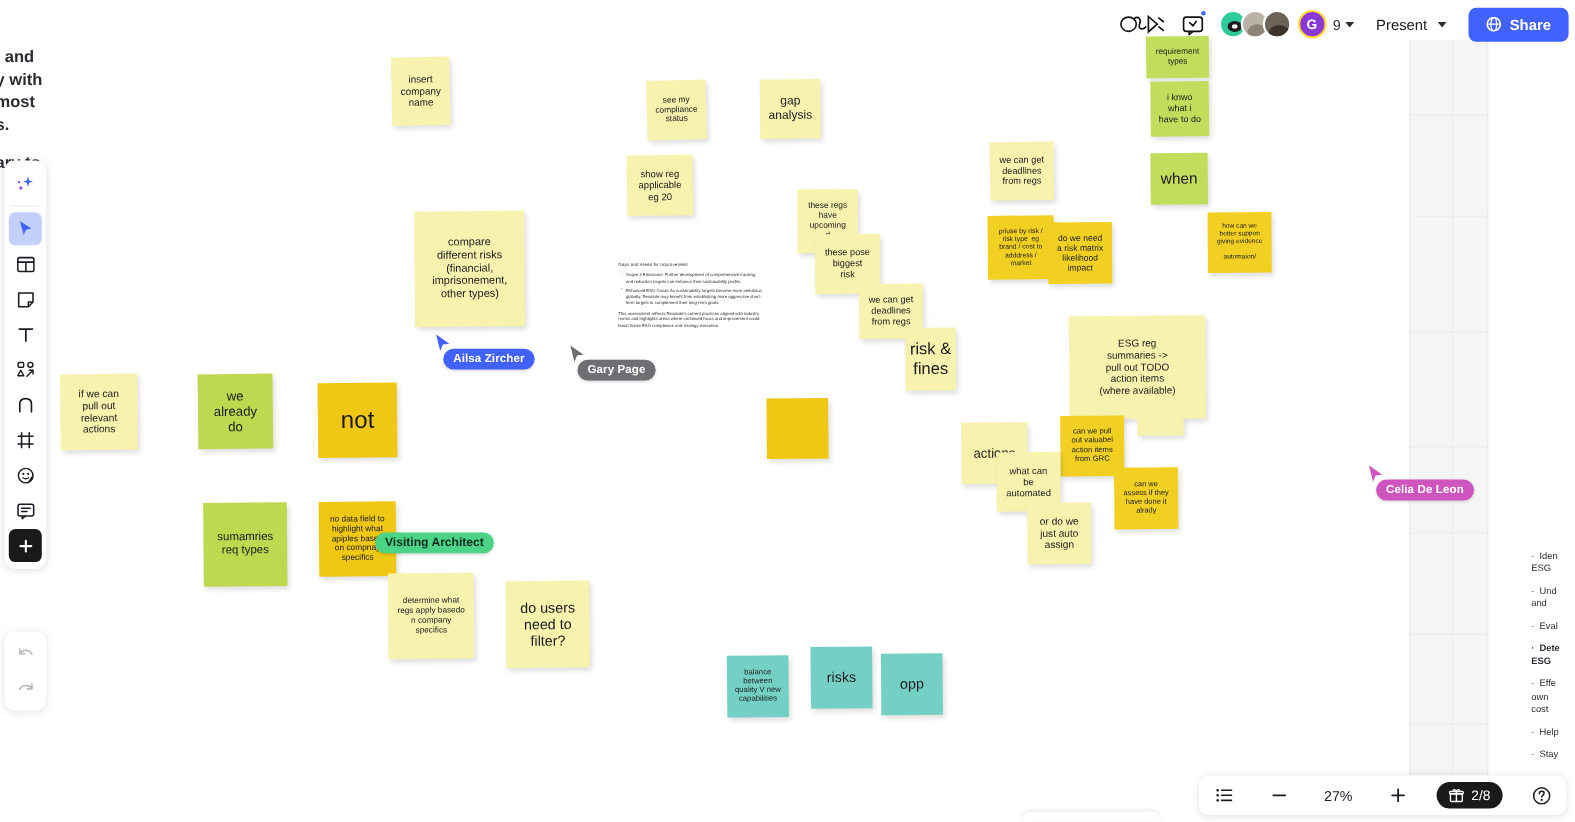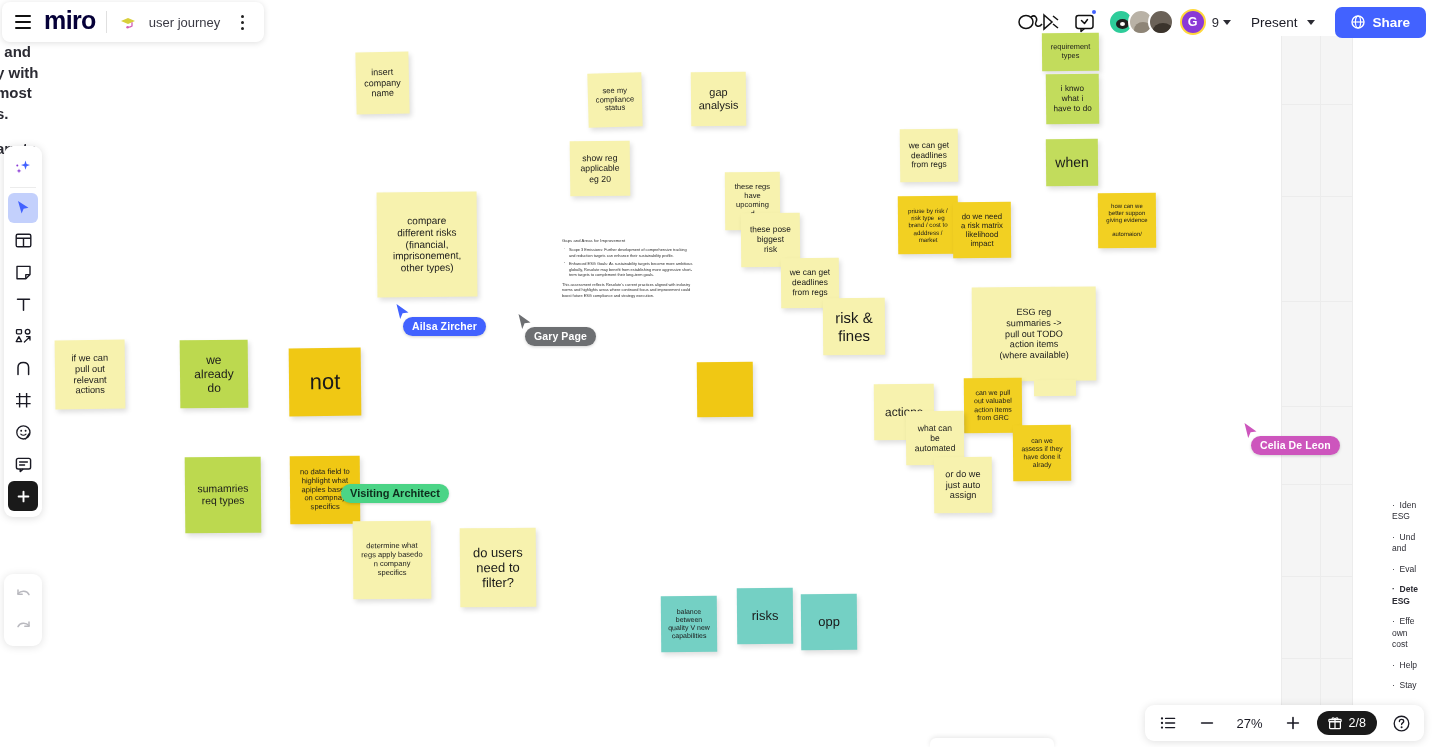--- a/index.html
+++ b/index.html
@@ -161,21 +161,21 @@
   }
   .bleed-right div { margin-bottom:9px; white-space:nowrap; }
   .bleed-right .bullet:before{ content:"·  "; }
   .bleed-right .strong{ font-weight:700; }
 
   
   .bottombar {
     position:absolute; right:8px; bottom:6px; height:36px;
     background:#fff; border-radius:9px;
     box-shadow:0 1px 8px rgba(0,0,0,.13);
-    display:flex; align-items:center; gap:9px; padding:0 8px;
+    display:flex; align-items:center; gap:20px; padding:0 8px;
   }
   .bb-item { width:30px; height:30px; display:flex; align-items:center; justify-content:center; cursor:pointer; border-radius:5px;}
   .zoomval { font-size:13px; color:#1a1a24; padding:0 5px; min-width:38px; text-align:center;}
   .giftpill {
     display:flex; align-items:center; gap:7px; background:#1a1a1a; color:#fff;
     border-radius:14px; padding:5px 11px; font-size:12.5px; cursor:pointer;
   }
   
   .following {
     position:absolute; left:644px; bottom:0px;
@@ -227,21 +227,21 @@
         <div class="note c-lyellow" style="left: 725px; top: 172px; width: 55px; height: 58px; font-size: 7.6px; transform: rotate(-0.4deg);">these regs
 have
 upcoming
 d</div>
         <div class="note c-lyellow" style="left: 741px; top: 213px; width: 59px; height: 54px; font-size: 8.4px; transform: rotate(-0.5deg);">these pose
 biggest
 risk</div>
         <div class="note c-lyellow" style="left: 781px; top: 258px; width: 58px; height: 50px; font-size: 8.4px; transform: rotate(-0.5deg);">we can get
 deadlines
 from regs</div>
-        <div class="note c-lyellow" style="left: 823px; top: 298px; width: 62px; height: 57px; font-size: 15px; transform: rotate(-0.5deg);">risk &amp;
+        <div class="note c-lyellow" style="left: 823px; top: 298px; width: 46px; height: 57px; font-size: 15px; transform: rotate(-0.5deg);">risk &amp;
 fines</div>
         <div class="note c-lyellow" style="left: 900px; top: 129px; width: 58px; height: 53px; font-size: 8.4px; transform: rotate(-0.6deg);">we can get
 deadlines
 from regs</div>
         <div class="note c-gold" style="left: 898px; top: 196px; width: 60px; height: 58px; font-size: 6.2px; transform: rotate(-0.5deg);">priuse by risk /
 risk type  eg
 brand / cost to
 adddress /
 market</div>
         <div class="note c-gold" style="left: 953px; top: 202px; width: 58px; height: 56px; font-size: 7.8px; transform: rotate(-0.4deg);">do we need
@@ -369,42 +369,20 @@
 ESG</div>
       <div class="bullet" style="white-space: pre;">Effe
 own
 cost</div>
       <div class="bullet" style="white-space: pre;">Help</div>
       <div class="bullet" style="white-space: pre;">Stay</div>
     </div>
 
   <div class="topbar">
 
-    <div class="tb-left" style="pointer-events:auto">
-      <div class="hamburger">
-          <i></i>
-          <i></i>
-          <i></i>
-        </div>
-      <div class="brand">miro</div>
-      <div class="vdiv"></div>
-      <div class="board-icon">
-        <svg width="18" height="15" viewBox="0 0 18 15">
-          <path d="M2 6 L9 3 L16 6 L9 9 Z" fill="#d8cf3a"></path>
-          <path d="M13 7.2 L13 11 C13 11 11.5 12.3 9 12.3" fill="none" stroke="#d25fb8" stroke-width="1.3"></path>
-          <circle cx="8.6" cy="12.3" r="1.3" fill="#d25fb8"></circle>
-        </svg>
-      </div>
-      <div class="board-title">user journey</div>
-      <div class="kebab">
-          <i></i>
-          <i></i>
-          <i></i>
-        </div>
-    </div>
 
     <div class="tb-right" style="pointer-events:auto">
       <div class="doodle">
         <svg width="44" height="24" viewBox="0 0 44 24">
           <ellipse cx="9" cy="12" rx="7" ry="6.5" fill="none" stroke="#111" stroke-width="1.5"></ellipse>
           <path d="M14 7 C18 4, 21 8, 19 12 C17 16, 22 18, 25 14" fill="none" stroke="#111" stroke-width="1.5"></path>
           <path d="M27 5 L35 12 L27 19 Z" fill="none" stroke="#111" stroke-width="1.5"></path>
           <path d="M36 6 L41 10 M36 14 L41 18" stroke="#111" stroke-width="1.5" fill="none"></path>
         </svg>
       </div>

